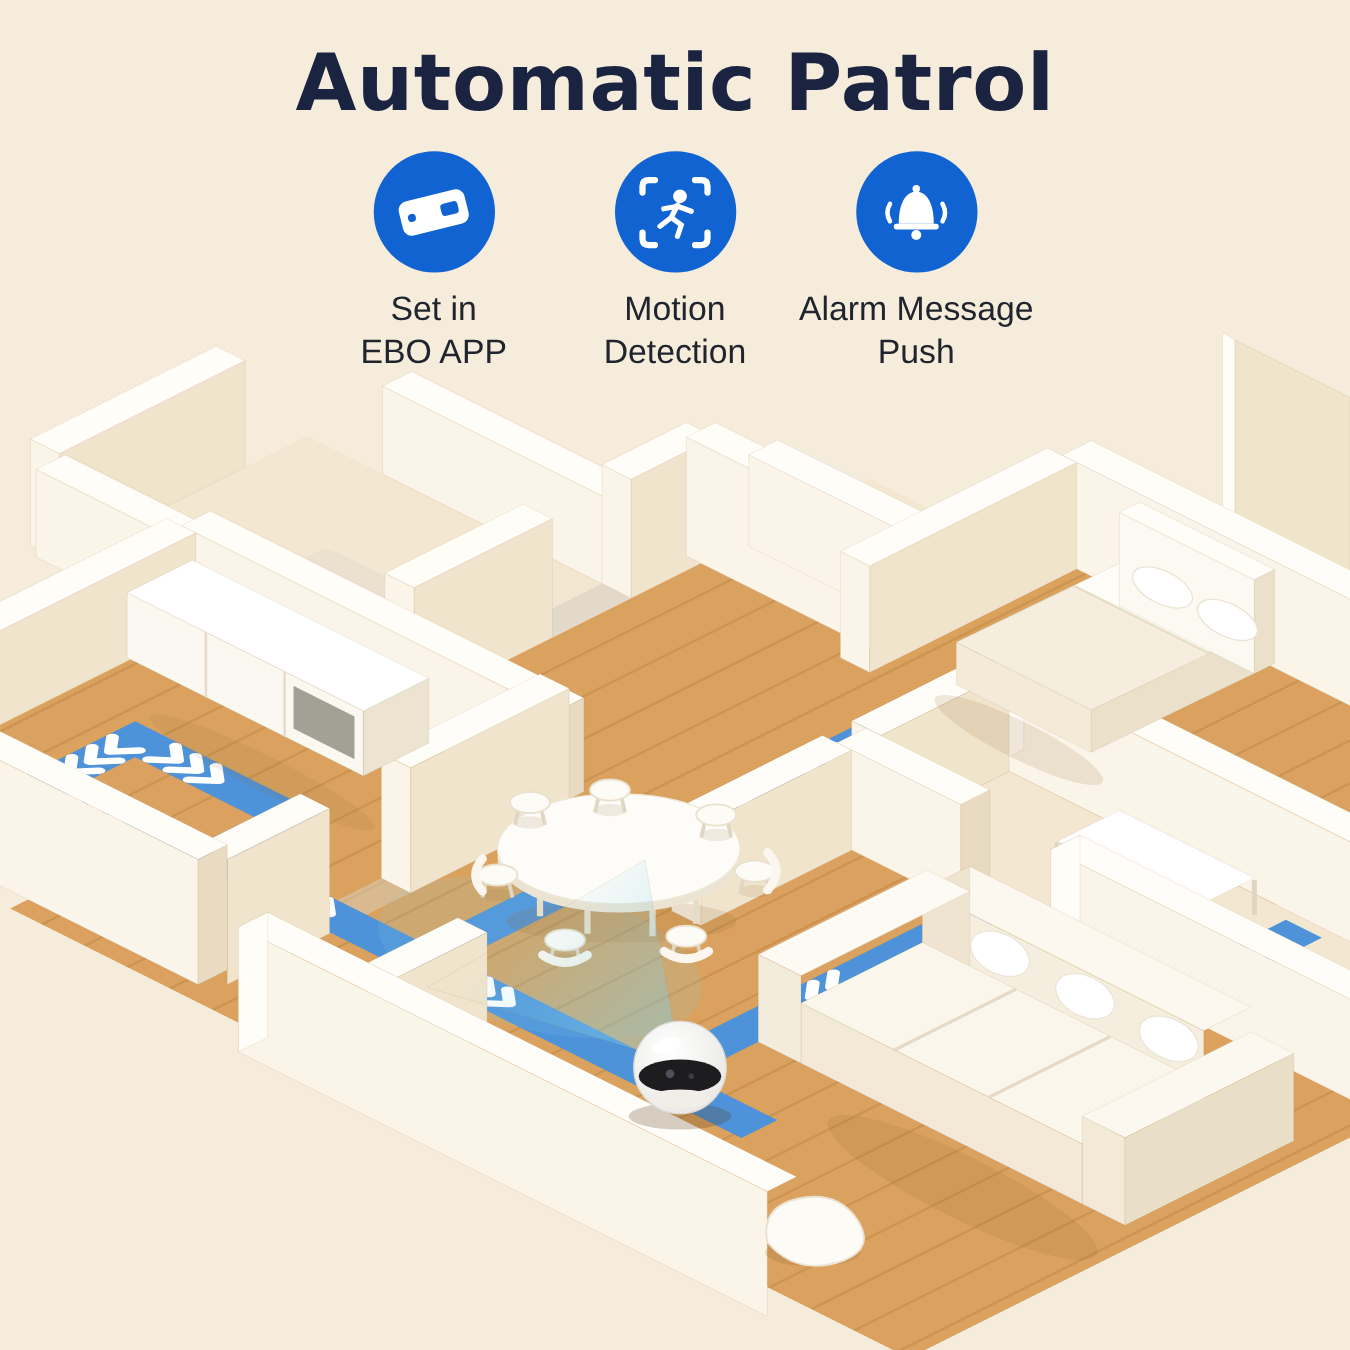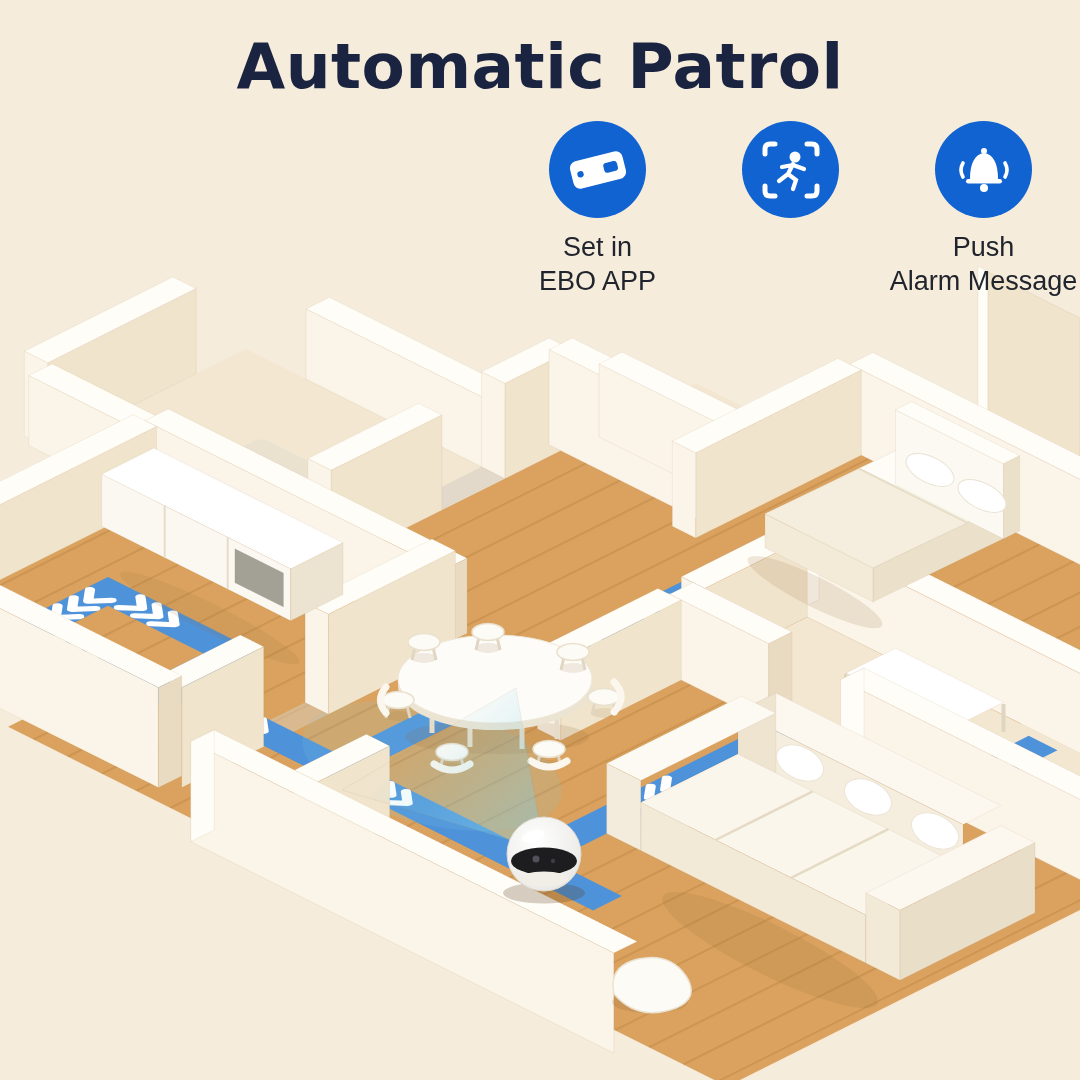--- a/index.html
+++ b/index.html
@@ -2,21 +2,21 @@
 <html><head>
 <meta charset="utf-8">
 <style>
   html,body{margin:0;padding:0;background:#e9e2d6;}
   .stage{position:relative;width:1080px;height:1080px;background:#f6ecdc;overflow:hidden;
          font-family:"Liberation Sans",sans-serif;padding-left:17px;}
   .scene-svg{position:absolute;left:0;top:0;width:1080px;height:1080px;z-index:1;}
   .header{position:absolute;left:0;top:0;width:1080px;z-index:2;}
   .page-title{margin:30px 0 0;text-align:center;font-family:"DejaVu Sans",sans-serif;
               font-weight:700;font-size:63px;letter-spacing:.5px;color:#1a2440;}
-  .features{display:flex;justify-content:flex-end;margin-top:18px;}
+  .features{display:flex;justify-content:center;margin-top:18px;}
   .feature{width:193px;display:flex;flex-direction:column;align-items:center;}
   .icon-circle{width:97px;height:97px;border-radius:50%;background:#1063d1;
                display:flex;align-items:center;justify-content:center;}
   .feature-label{margin-top:13px;font-size:27px;line-height:1.25;color:#20242c;text-align:center;}
   .wall polygon{stroke:rgba(170,140,95,.22);stroke-width:.5;}
   .wt{fill:#fffdf7}.wb{fill:#fbf4e8}.ws{fill:#e9dbc2}.wm{fill:#f1e4cc}
 </style>
 </head>
 <body>
 
@@ -326,34 +326,38 @@
             <g stroke="#fff" stroke-width="5" fill="none" stroke-linecap="round">
               <path d="M-26,-16 V-21 Q-26,-26 -21,-26 H-16"></path>
               <path d="M16,-26 H21 Q26,-26 26,-21 V-16"></path>
               <path d="M26,16 V21 Q26,26 21,26 H16"></path>
               <path d="M-16,26 H-21 Q-26,26 -26,21 V16"></path>
             </g>
             <circle cx="4" cy="-13" r="5.5" fill="#fff"></circle>
             <path d="M2,-6 L-3,4 M-3,4 L-12,11 M-3,4 L5,10 L2,19 M2,-5 L13,-1 M2,-5 L-9,-3" stroke="#fff" stroke-width="4.2" fill="none" stroke-linecap="round"></path>
           </svg>
         </div>
+        <div class="feature-label">
+          <div>Motion</div>
+          <div>Detection</div>
+        </div>
       </div>
 
       <div class="feature">
         <div class="icon-circle">
           <svg width="96" height="96" viewBox="-48 -48 96 96">
             <path d="M-14,9 C-14,-7 -9,-16 0,-17 C9,-16 14,-7 14,9 Z" fill="#fff"></path>
             <rect x="-18" y="9" width="36" height="4.5" rx="2.2" fill="#fff"></rect>
             <circle cx="0" cy="18" r="4" fill="#fff"></circle>
             <circle cx="0" cy="-19" r="3" fill="#fff"></circle>
             <path d="M-21,-7 A14,14 0 0,0 -21,7 M21,-7 A14,14 0 0,1 21,7" stroke="#fff" stroke-width="3.6" fill="none" stroke-linecap="round"></path>
           </svg>
         </div>
         <div class="feature-label">
+          <div>Alarm Message</div>
           <div>Push</div>
-          <div>Alarm Message</div>
         </div>
       </div>
 
 
     </div>
   </div>
 </div>
 
 </body></html>

